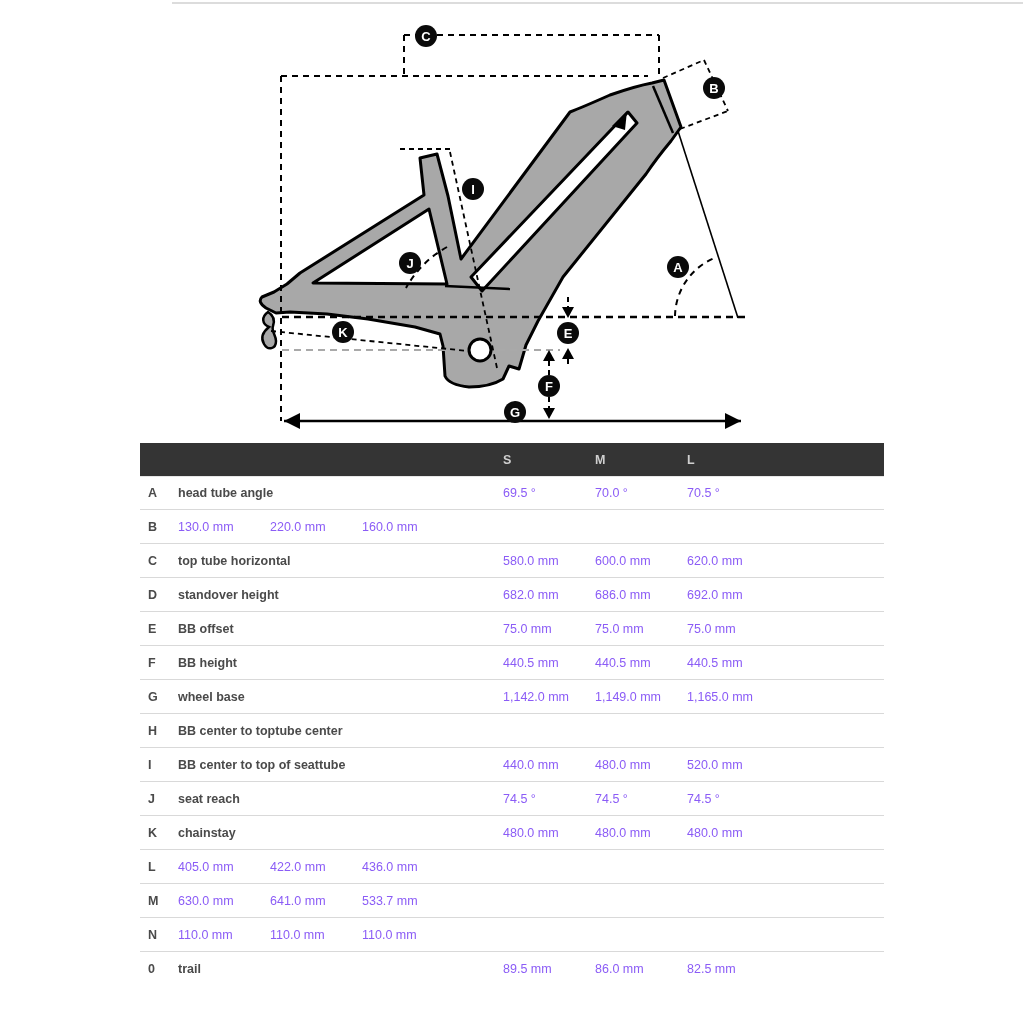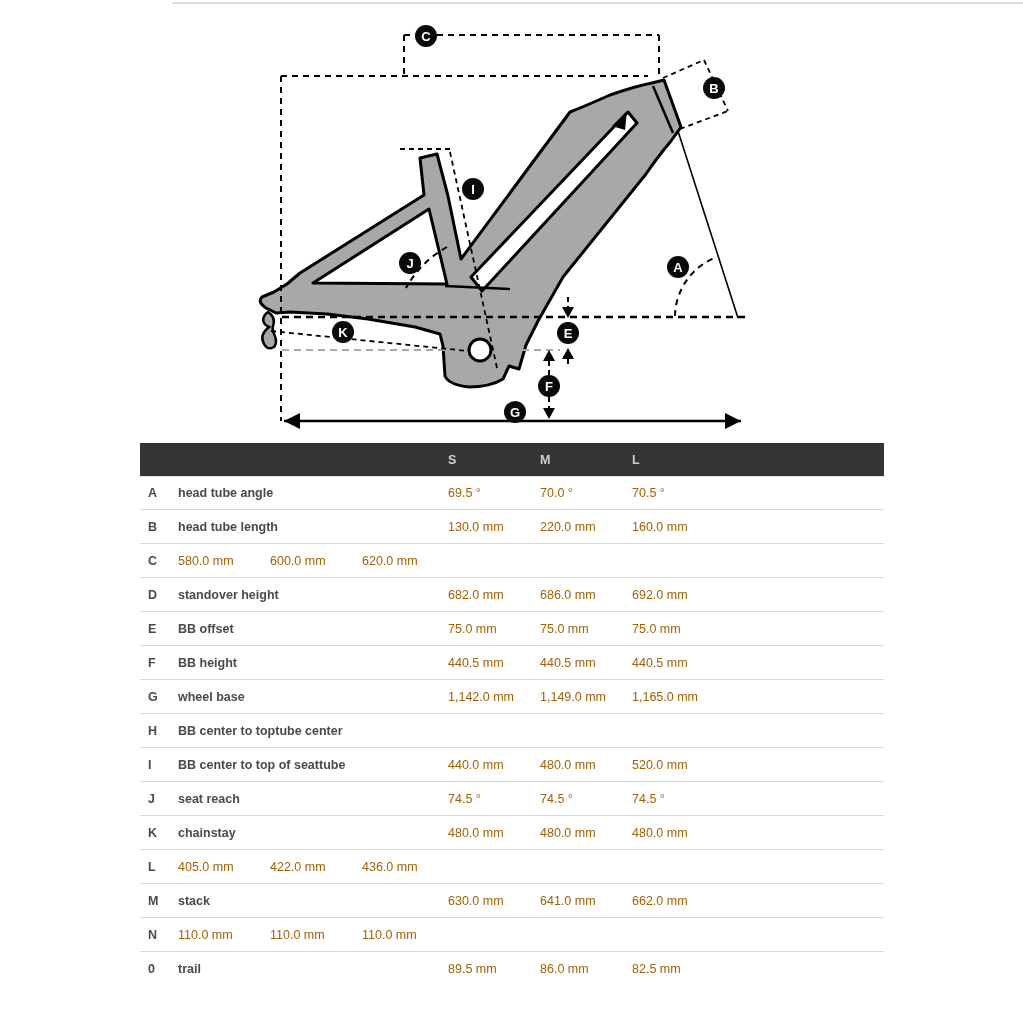--- a/index.html
+++ b/index.html
@@ -5,28 +5,28 @@
   html,body{margin:0;padding:0;background:#ffffff;}
   body{width:1023px;height:1023px;position:relative;font-family:"Liberation Sans",sans-serif;overflow:hidden;}
   .top-divider{position:absolute;top:2px;left:172px;right:0;height:2px;background:#dcdcdc;}
   .diagram{position:absolute;top:0;left:0;width:1023px;height:443px;}
   .diagram svg{display:block;}
 
   .geo-table{position:absolute;top:443px;left:140px;width:744px;}
   .geo-header{display:flex;align-items:center;background:#343434;height:33px;}
   .geo-header .hcell{color:#cfcfcf;font-weight:bold;font-size:12.5px;}
   .col-letter{width:38px;padding-left:8px;box-sizing:border-box;flex:none;}
-  .col-name{width:270px;flex:none;}
+  .col-name{width:325px;flex:none;}
   .col-val{width:92px;flex:none;}
   .col-val-last{flex:1;}
   .geo-row{display:flex;align-items:center;height:34px;border-bottom:1px solid #d9d9d9;box-sizing:border-box;background:#ffffff;}
   #rows .geo-row:first-child{border-top:1px solid #e6e6e6;}
   #rows .geo-row:last-child{border-bottom:none;}
   .cell-letter,.cell-name{font-weight:bold;color:#4a4a4a;font-size:12.5px;}
-  .cell-val{color:#a16207;font-size:12.5px;}
+  .cell-val{color:#8b5cf6;font-size:12.5px;}
 </style>
 </head>
 <body>
 
 <div class="top-divider"></div>
 
 <div class="diagram">
   <svg width="1023" height="443" viewBox="0 0 1023 443" xmlns="http://www.w3.org/2000/svg">
 
     <path fill-rule="evenodd" fill="#a8a8a8" stroke="#000" stroke-width="3" stroke-linejoin="round" d="M 664,80 L 681,127 L 671,141 Q 656,159 646,174 L 563,277 L 538,321 L 526,345 L 519,369
@@ -126,28 +126,28 @@
   <div class="geo-row">
     <div class="col-letter cell-letter">A</div>
     <div class="col-name cell-name">head tube angle</div>
     <div class="col-val cell-val">69.5 °</div>
     <div class="col-val cell-val">70.0 °</div>
     <div class="col-val-last cell-val">70.5 °</div>
   </div>
 
   <div class="geo-row">
     <div class="col-letter cell-letter">B</div>
-    <div class="col-name cell-name">head tube length</div>
     <div class="col-val cell-val">130.0 mm</div>
     <div class="col-val cell-val">220.0 mm</div>
     <div class="col-val-last cell-val">160.0 mm</div>
   </div>
 
   <div class="geo-row">
     <div class="col-letter cell-letter">C</div>
+    <div class="col-name cell-name">top tube horizontal</div>
     <div class="col-val cell-val">580.0 mm</div>
     <div class="col-val cell-val">600.0 mm</div>
     <div class="col-val-last cell-val">620.0 mm</div>
   </div>
 
   <div class="geo-row">
     <div class="col-letter cell-letter">D</div>
     <div class="col-name cell-name">standover height</div>
     <div class="col-val cell-val">682.0 mm</div>
     <div class="col-val cell-val">686.0 mm</div>
@@ -212,24 +212,23 @@
 
   <div class="geo-row">
     <div class="col-letter cell-letter">L</div>
     <div class="col-val cell-val">405.0 mm</div>
     <div class="col-val cell-val">422.0 mm</div>
     <div class="col-val-last cell-val">436.0 mm</div>
   </div>
 
   <div class="geo-row">
     <div class="col-letter cell-letter">M</div>
-    <div class="col-name cell-name">stack</div>
     <div class="col-val cell-val">630.0 mm</div>
     <div class="col-val cell-val">641.0 mm</div>
-    <div class="col-val-last cell-val">662.0 mm</div>
+    <div class="col-val-last cell-val">533.7 mm</div>
   </div>
 
   <div class="geo-row">
     <div class="col-letter cell-letter">N</div>
     <div class="col-val cell-val">110.0 mm</div>
     <div class="col-val cell-val">110.0 mm</div>
     <div class="col-val-last cell-val">110.0 mm</div>
   </div>
 
   <div class="geo-row">

